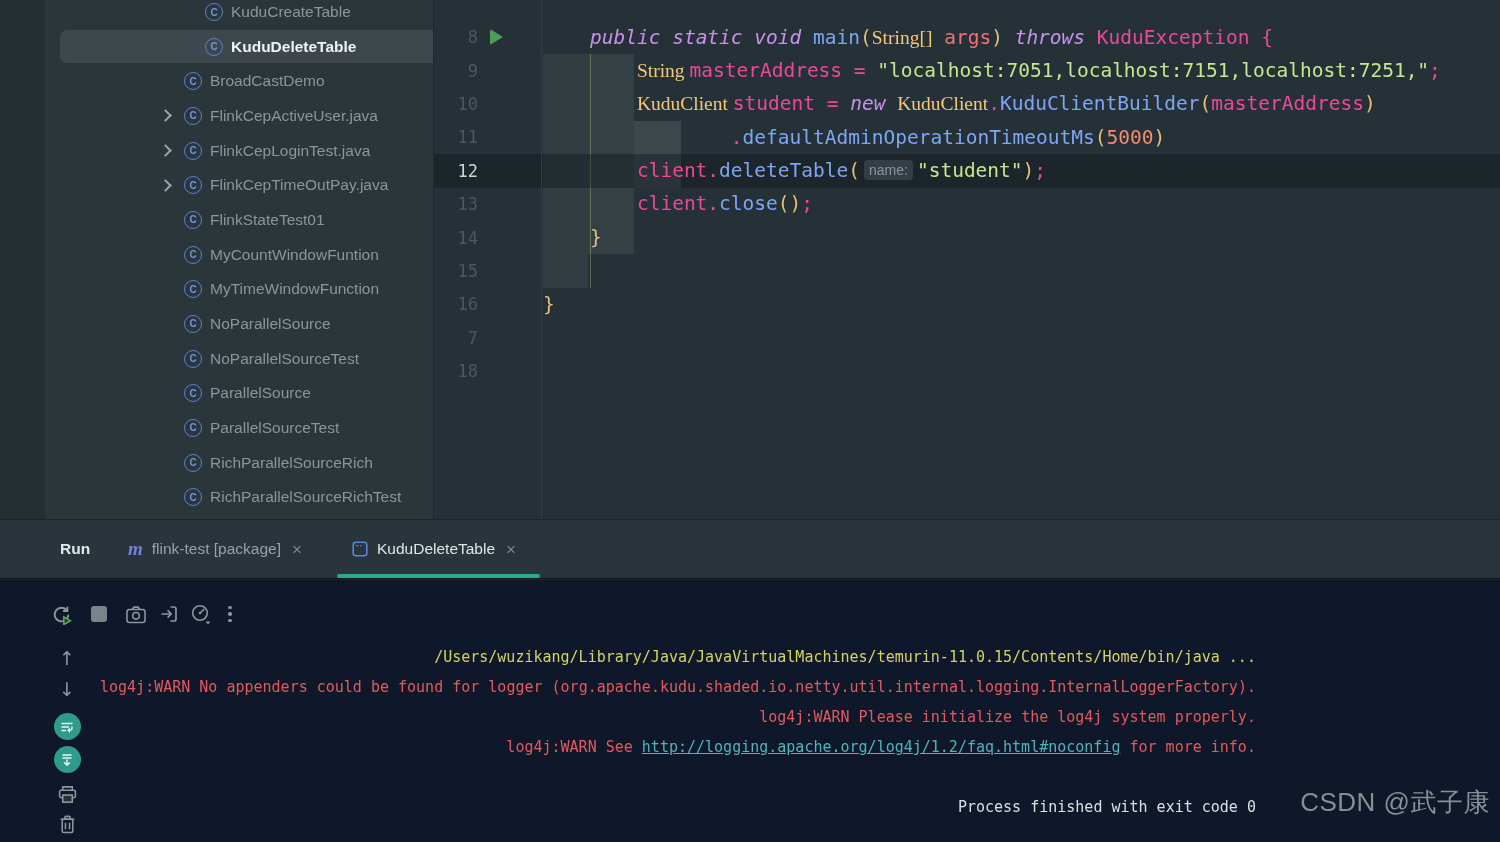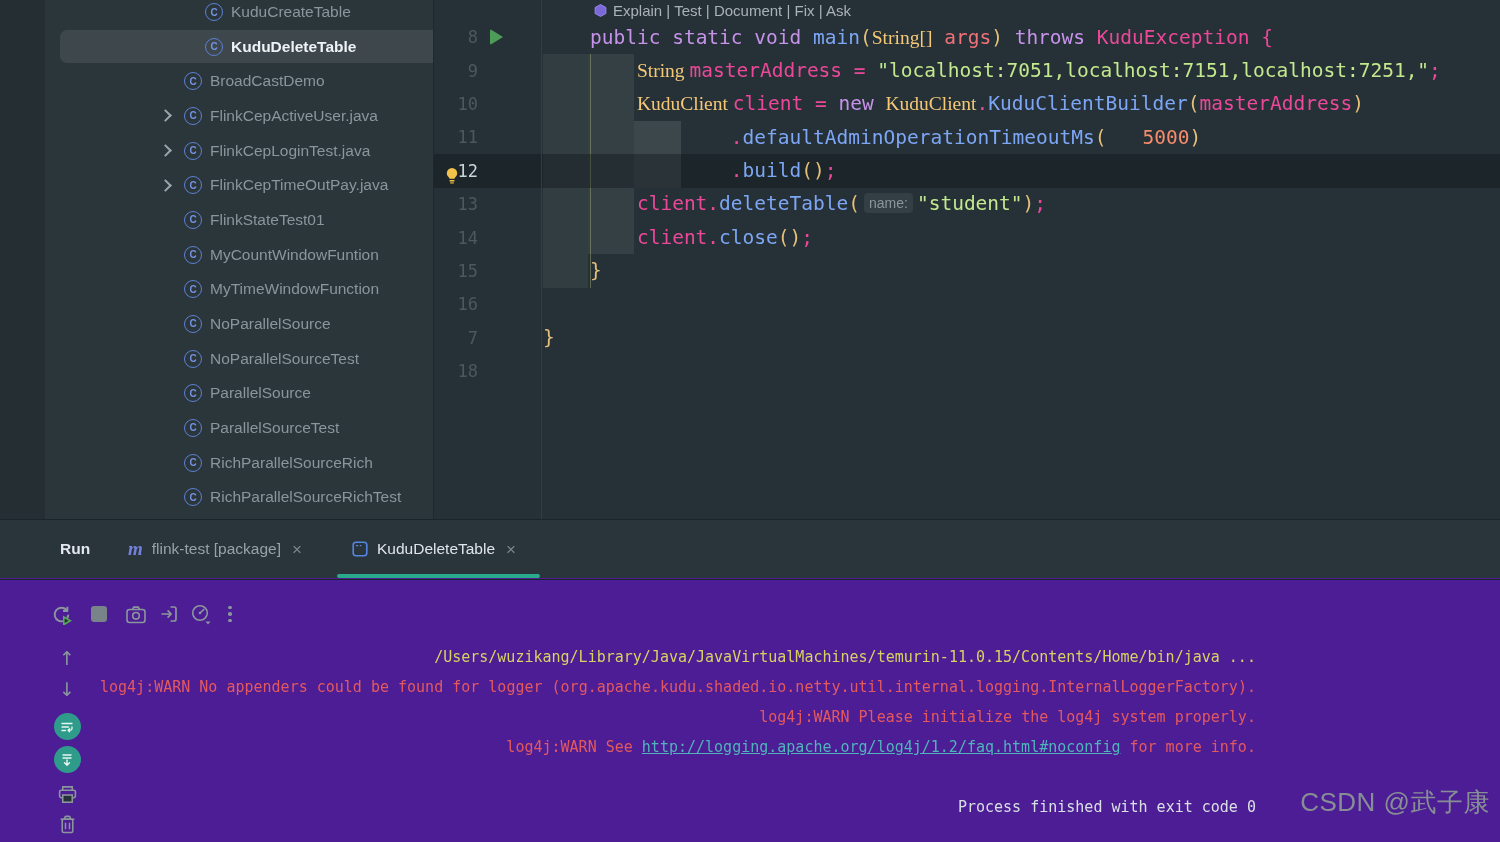--- a/index.html
+++ b/index.html
@@ -33,37 +33,37 @@
   .gutter{position:absolute;left:0;top:20.5px;width:107px;}
   .gut-row{height:33.4px;display:flex;align-items:center;
            font-family:"DejaVu Sans Mono","Liberation Mono",monospace;font-size:17px;color:#4c575f;}
   .gut-row .num{display:inline-block;width:44px;text-align:right;}
   .gut-row.current .num{color:#ccd4d9;}
   .run-tri{width:0;height:0;border-left:13px solid #4d9c58;border-top:8px solid transparent;
            border-bottom:8px solid transparent;margin-left:12px;border-radius:2px;}
   .code{position:absolute;left:109px;top:20.5px;right:0;
         font-family:"DejaVu Sans Mono","Liberation Mono",monospace;font-size:19.5px;}
   .code-line{position:relative;height:33.4px;line-height:33.4px;white-space:pre;color:#dce4e9;}
-  .tk-kw{color:#c792ea;}
+  .tk-kw{color:#c792ea;font-style:italic;}
   .tk-fn{color:#7da6f5;}
   .tk-type{color:#f5c878;font-family:Liberation Serif, serif;}
   .tk-param{color:#f07178;}
   .tk-str{color:#c3e88d;}
-  .tk-num{color:#f78c6c;margin-left:36px;}
+  .tk-num{color:#f78c6c;}
   .tk-paren{color:#e5c07b;}
   .tk-plain{color:#ec4899;}
   .tk-hint{display:inline-block;font-family:"Liberation Sans",sans-serif;font-size:14px;
            color:#8a959d;background:#333e45;border-radius:4px;padding:0 5px;margin:0 4px;
            line-height:20px;vertical-align:2px;}
   .bulb{position:absolute;left:-99px;top:8px;}
   .ai-header{position:absolute;left:160px;top:0;height:21px;display:flex;align-items:center;
              gap:6px;color:#a9b2b8;font-size:15px;}
 
   
-  .run-panel{position:absolute;left:0;top:519px;width:1500px;height:323px;background:#4c1d95;}
+  .run-panel{position:absolute;left:0;top:519px;width:1500px;height:323px;background:#0f172a;}
   .sep-h{position:absolute;left:0;width:100%;height:1px;background:#1a242a;}
   .tabbar{position:absolute;left:0;top:1px;width:100%;height:58px;background:#2a343b;}
   .run-label{position:absolute;left:60px;top:0;height:58px;display:flex;align-items:center;
              color:#e2e8ec;font-weight:bold;font-size:15.5px;}
   .tab{position:absolute;top:0;height:58px;display:flex;align-items:center;gap:9px;
        color:#97a1a8;font-size:15.5px;cursor:pointer;}
   .tab.active{color:#dfe6ea;}
   .tab .close{color:#7b868d;font-size:17px;line-height:1;padding:0 2px;}
   .maven-m{font-style:italic;font-weight:bold;font-size:19px;color:#7381dc;
            font-family:"Liberation Serif",serif;}
@@ -172,26 +172,20 @@
   <div class="editor">
     <div class="blk" style="left:109px;top:54px;width:45px;height:234px;background:#323d42;"></div>
     <div class="blk" style="left:154px;top:54px;width:46px;height:200px;background:#354045;"></div>
     <div class="blk" style="left:200px;top:121px;width:47px;height:67px;background:#3c474c;"></div>
     <div class="blk" style="left:247px;top:121px;width:50px;height:67px;background:#46424
 3;"></div>
     <div class="indent-guide"></div>
     <div class="cur-line"></div>
     <div class="gutter-sep"></div>
 
-    <div class="ai-header">
-      <svg width="13" height="13" viewBox="0 0 12 12">
-        <polygon points="6,0.5 11,3.2 11,8.8 6,11.5 1,8.8 1,3.2" fill="#7b68d9" stroke="#9d8df0" stroke-width="0.8"></polygon>
-      </svg>
-      <span>Explain | Test | Document | Fix | Ask</span>
-    </div>
 
     <div class="gutter" id="gutter">
         <div class="gut-row">
           <span class="num">8</span>
           <span class="run-tri"></span>
         </div>
         <div class="gut-row">
           <span class="num">9</span>
         </div>
         <div class="gut-row">
@@ -218,27 +212,22 @@
         <div class="gut-row">
           <span class="num">7</span>
         </div>
         <div class="gut-row">
           <span class="num">18</span>
         </div>
       </div>
     <div class="code" id="code">
         <div class="code-line">    <span class="tk-kw">public static void </span><span class="tk-fn">main</span><span class="tk-paren">(</span><span class="tk-type">String[]</span><span class="tk-plain"> </span><span class="tk-param">args</span><span class="tk-paren">)</span><span class="tk-plain"> </span><span class="tk-kw">throws</span><span class="tk-plain"> KuduException {</span></div>
         <div class="code-line">        <span class="tk-type">String </span><span class="tk-plain">masterAddress = </span><span class="tk-str">"localhost:7051,localhost:7151,localhost:7251,"</span><span class="tk-plain">;</span></div>
-        <div class="code-line">        <span class="tk-type">KuduClient </span><span class="tk-plain">client = </span><span class="tk-kw">new </span><span class="tk-type">KuduClient</span><span class="tk-plain">.</span><span class="tk-fn">KuduClientBuilder</span><span class="tk-paren">(</span><span class="tk-plain">masterAddress</span><span class="tk-paren">)</span></div>
+        <div class="code-line">        <span class="tk-type">KuduClient </span><span class="tk-plain">student = </span><span class="tk-kw">new </span><span class="tk-type">KuduClient</span><span class="tk-plain">.</span><span class="tk-fn">KuduClientBuilder</span><span class="tk-paren">(</span><span class="tk-plain">masterAddress</span><span class="tk-paren">)</span></div>
         <div class="code-line">                <span class="tk-plain">.</span><span class="tk-fn">defaultAdminOperationTimeoutMs</span><span class="tk-paren">(</span><span class="tk-num">5000</span><span class="tk-paren">)</span></div>
-        <div class="code-line">                <span class="tk-plain">.</span><span class="tk-fn">build</span><span class="tk-paren">()</span><span class="tk-plain">;</span><span class="bulb"><svg width="16" height="18" viewBox="0 0 16 18">
-              <path d="M8 1a5.2 5.2 0 0 1 5.2 5.2c0 2-1.1 3.1-1.9 4-.5.6-.8 1-.8 1.6H5.5c0-.6-.3-1-.8-1.6-.8-.9-1.9-2-1.9-4A5.2 5.2 0 0 1 8 1z" fill="#f2c24b"></path>
-              <rect x="5.6" y="13" width="4.8" height="1.5" fill="#f2c24b"></rect>
-              <rect x="6.2" y="15.2" width="3.6" height="1.4" fill="#c9a43e"></rect>
-            </svg></span></div>
         <div class="code-line">        <span class="tk-plain">client.</span><span class="tk-fn">deleteTable</span><span class="tk-paren">(</span><span class="tk-hint">name:</span><span class="tk-str">"student"</span><span class="tk-paren">)</span><span class="tk-plain">;</span></div>
         <div class="code-line">        <span class="tk-plain">client.</span><span class="tk-fn">close</span><span class="tk-paren">()</span><span class="tk-plain">;</span></div>
         <div class="code-line">    <span class="tk-paren">}</span></div>
         <div class="code-line"></div>
         <div class="code-line"><span class="tk-paren">}</span></div>
         <div class="code-line"></div>
       </div>
   </div>
 
   <div class="run-panel">

